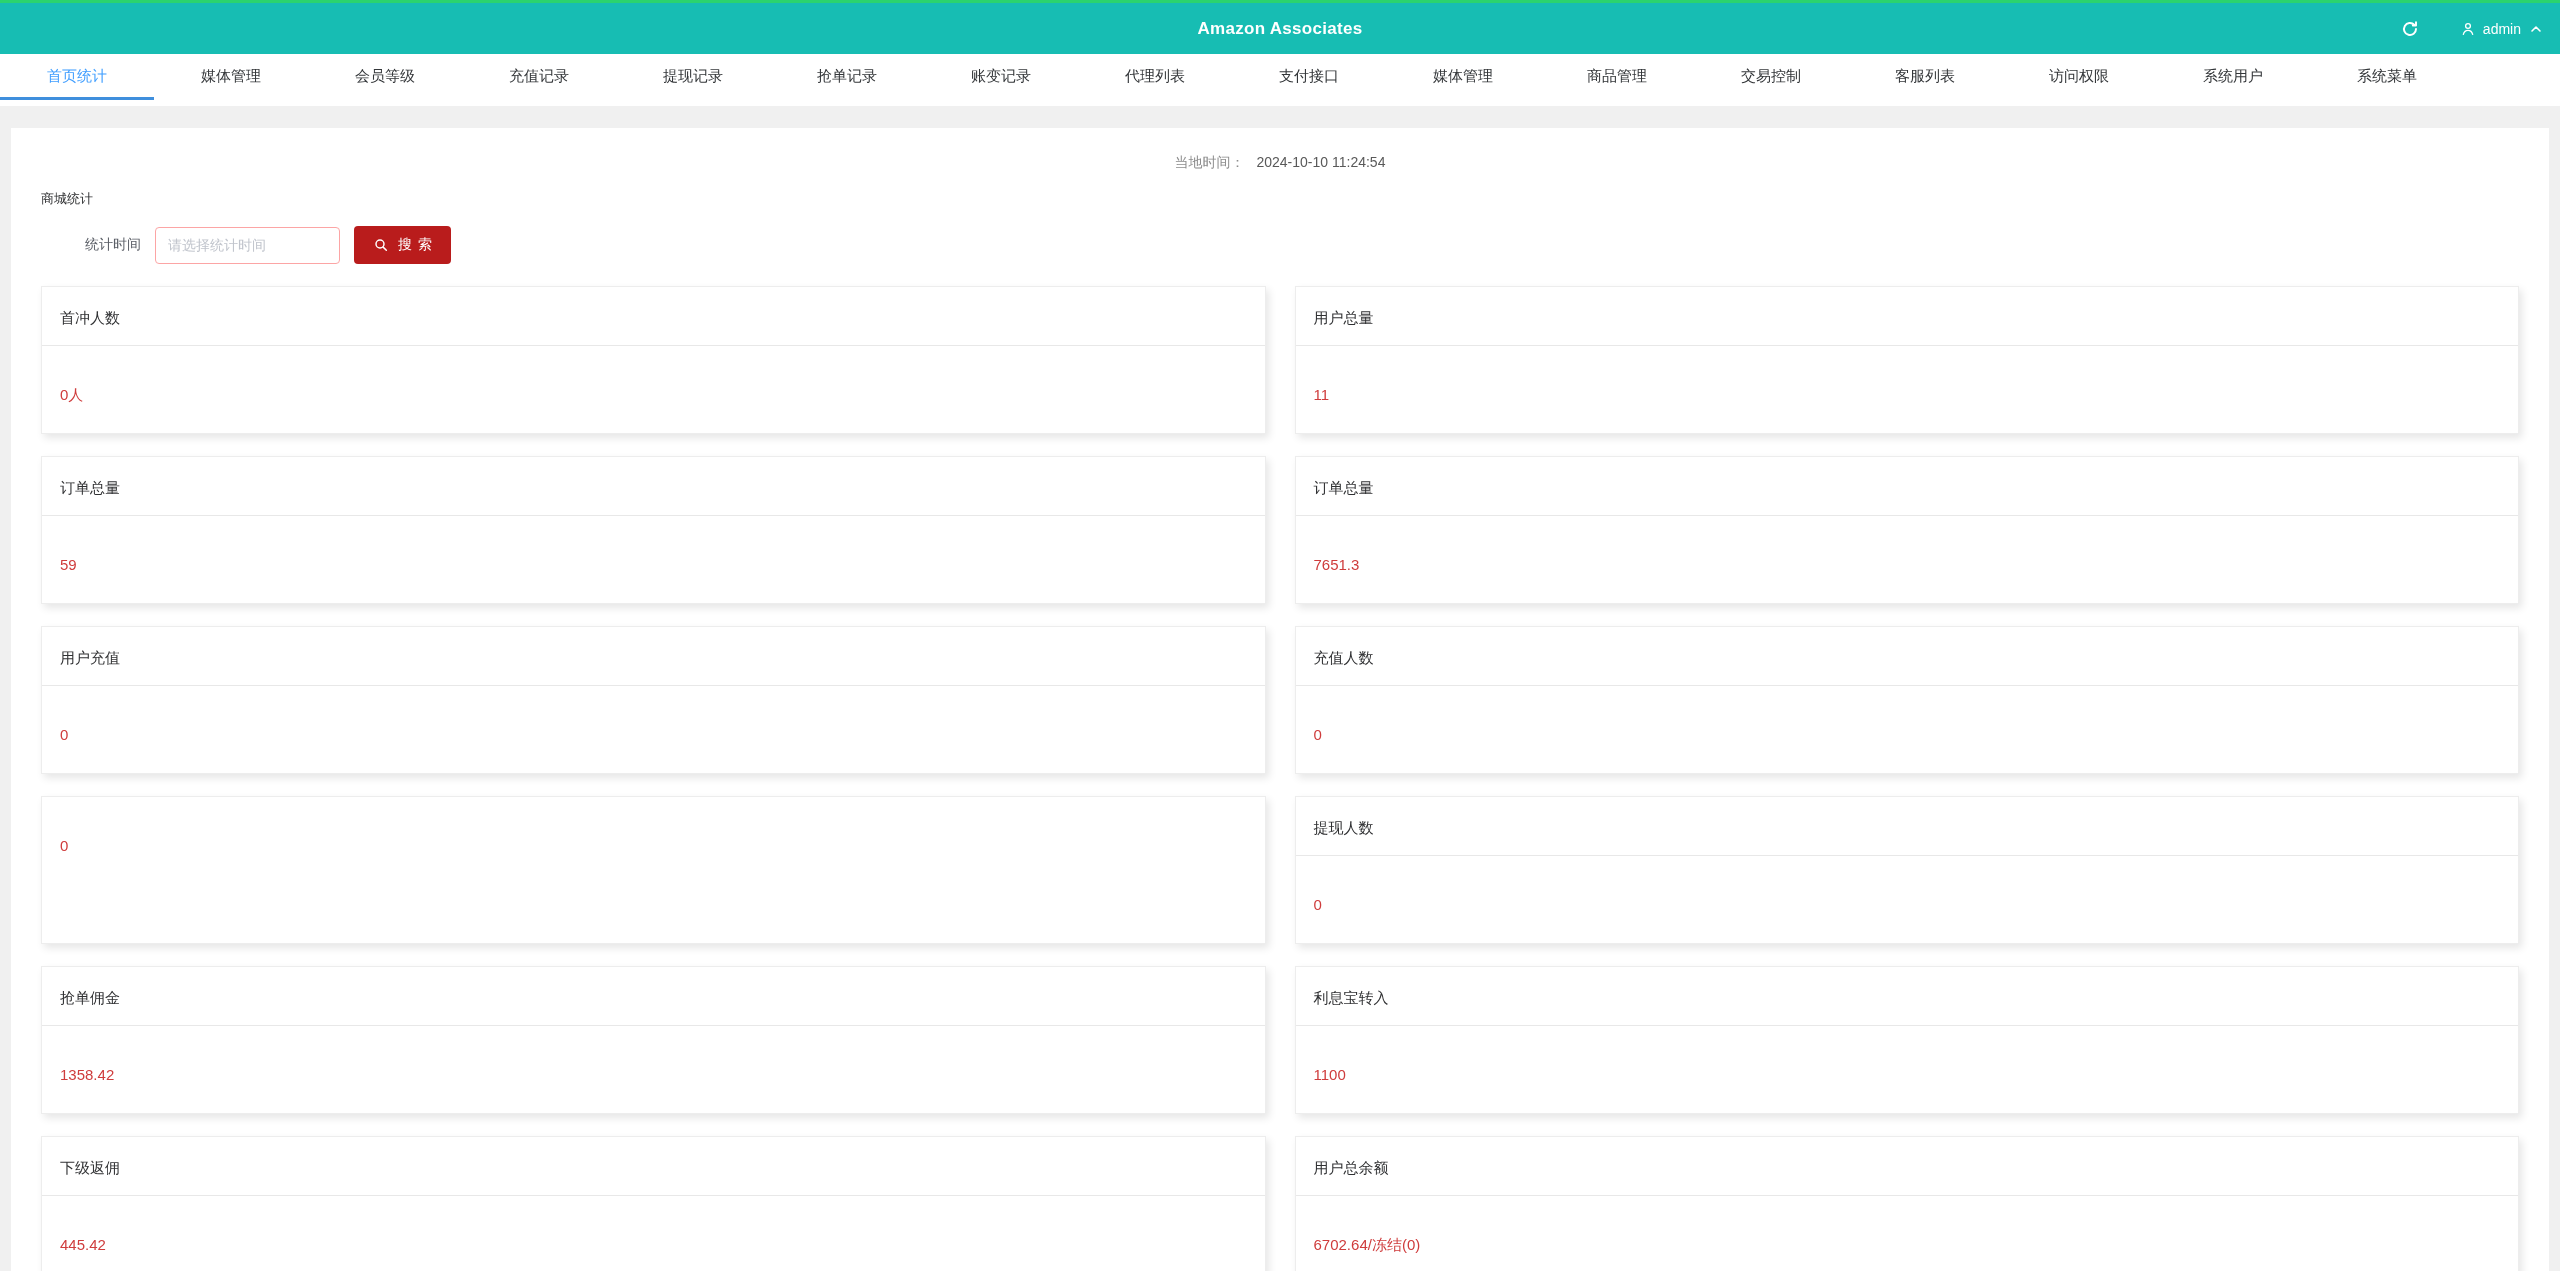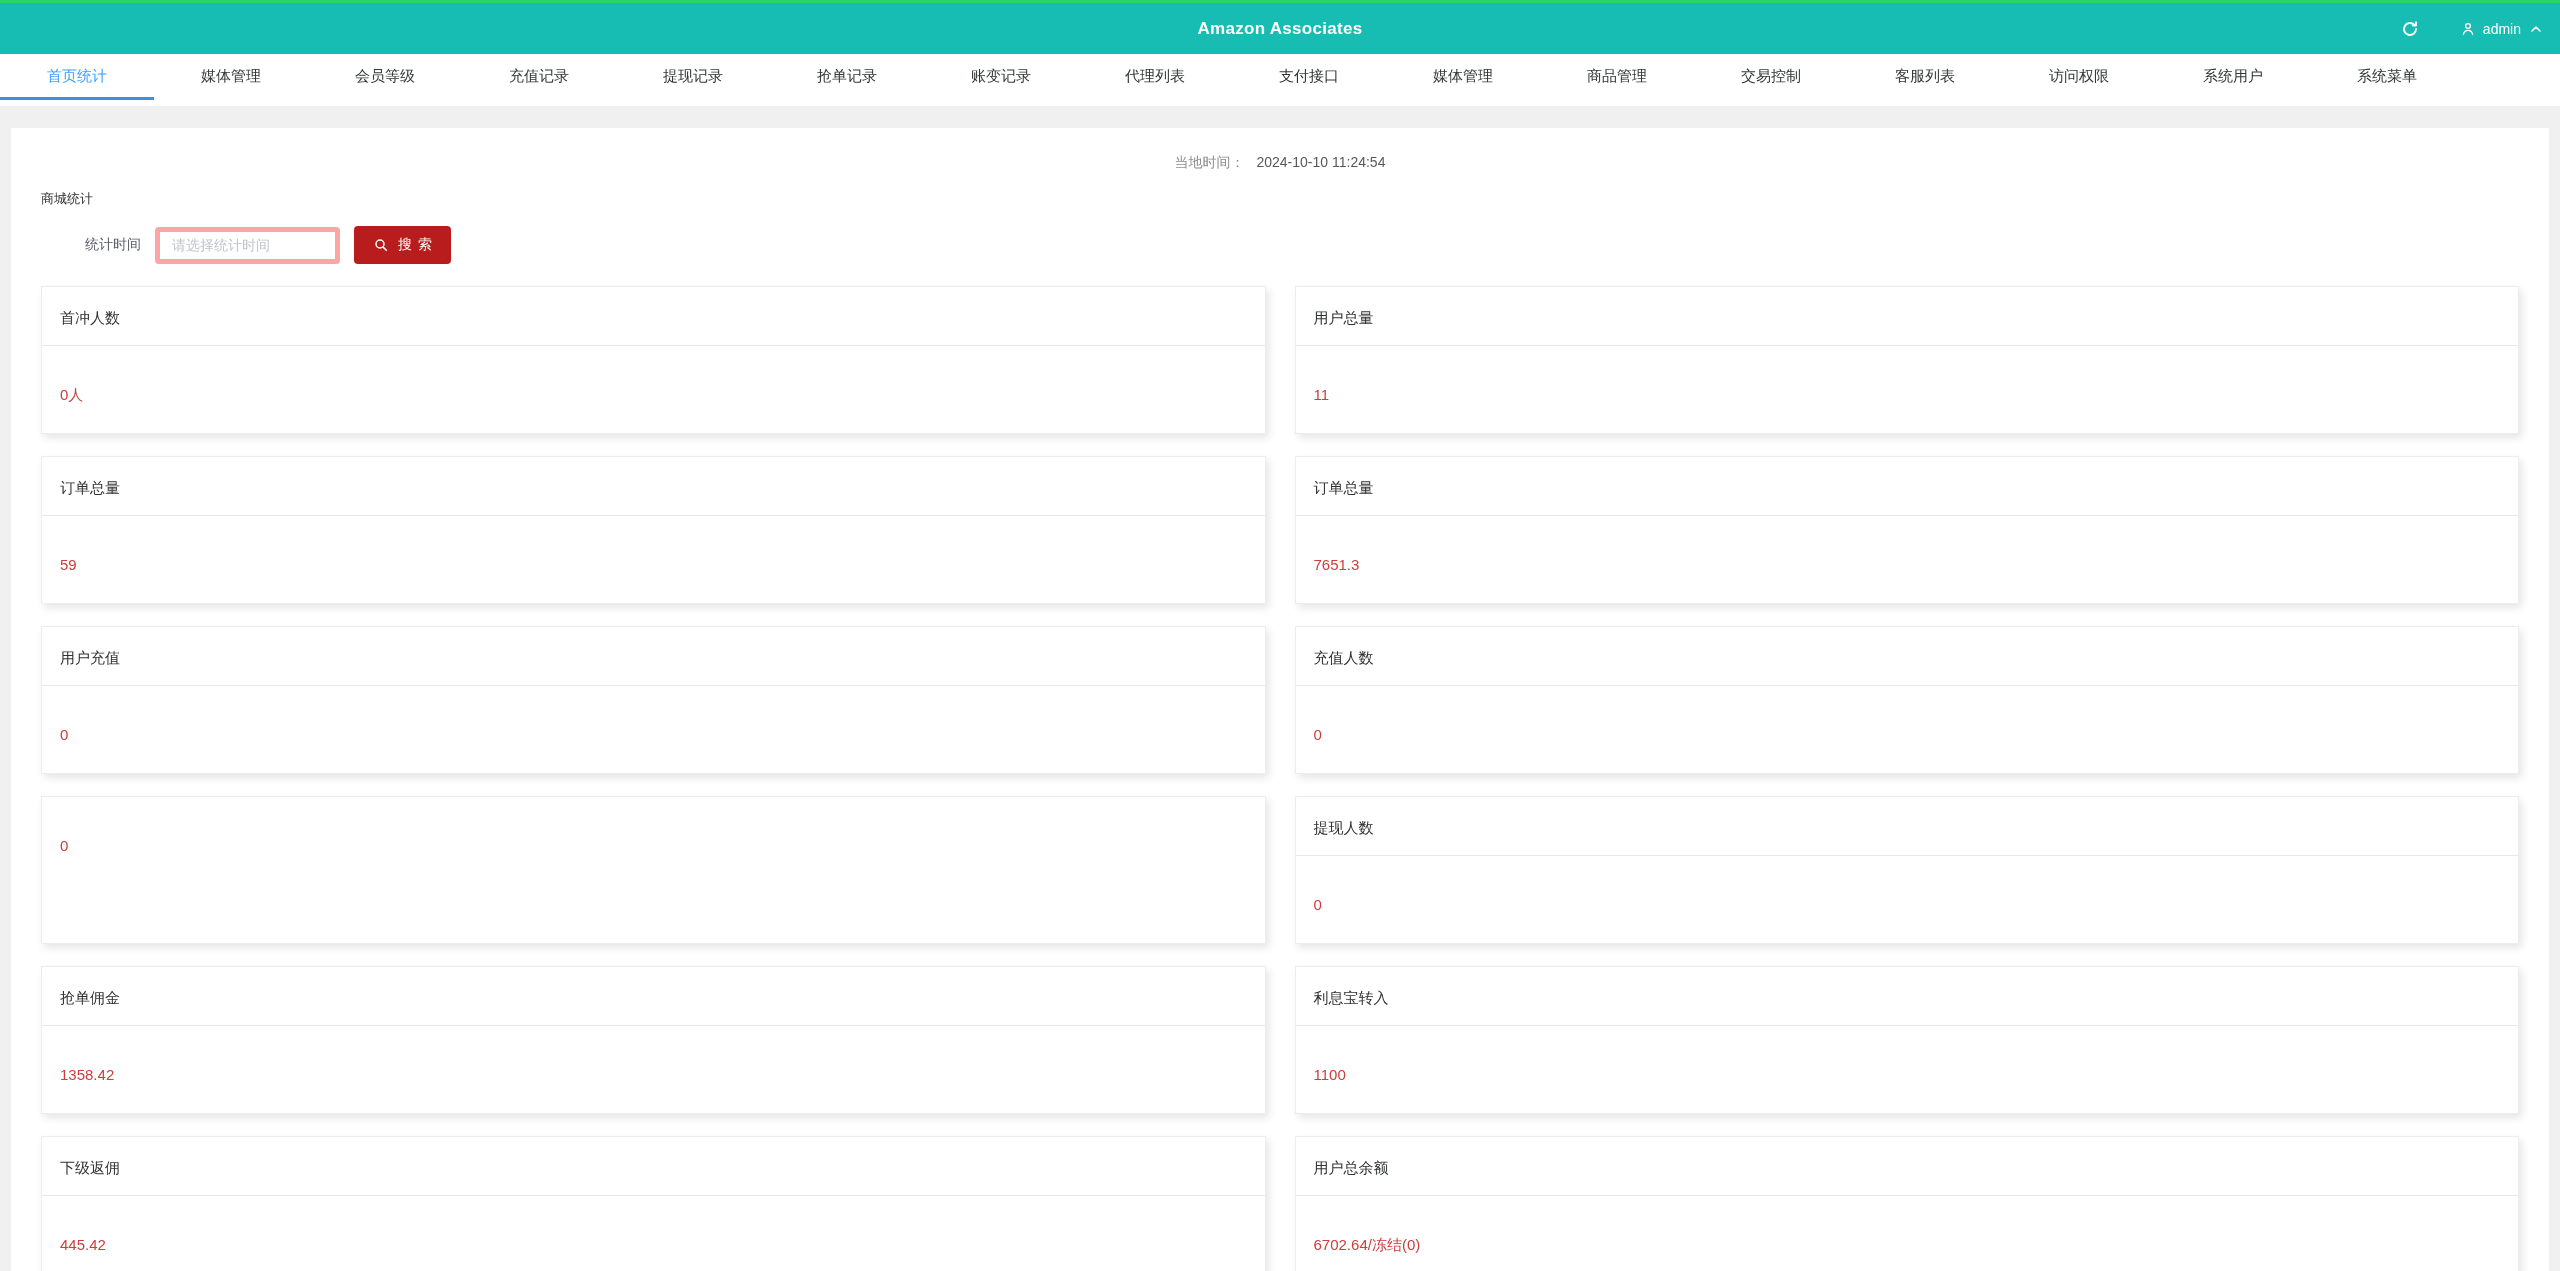--- a/index.html
+++ b/index.html
@@ -28,21 +28,21 @@
   .content { padding:22px 11px 0; }
   .panel { background:#ffffff; min-height:660px; padding:16px 18px 26px; }
 
   .time-row { text-align:center; font-size:14px; color:#8c8c8c; padding:10px 0 2px; }
   .time-value { color:#595959; margin-left:8px; }
 
   .section-title { font-size:13px; color:#303133; margin:16px 0 0 12px; }
 
   .filter-row { display:flex; align-items:center; margin:18px 0 0 56px; }
   .filter-label { font-size:14px; color:#5a5e66; margin-right:14px; }
-  .filter-input { width:185px; height:37px; border:5px solid #fca5a5; border-radius:4px; padding:0 12px; font-size:14px; color:#606266; outline:none; background:#fff; }
+  .filter-input { width:185px; height:37px; border:1px solid #fca5a5; border-radius:4px; padding:0 12px; font-size:14px; color:#606266; outline:none; background:#fff; }
   .filter-input::placeholder { color:#c0c4cc; }
   .search-btn { margin-left:14px; height:38px; padding:0 19px; background:#b91c1c; color:#ffffff; border:none; border-radius:4px; font-size:14px; display:flex; align-items:center; gap:9px; cursor:pointer; }
   .search-btn svg { width:16px; height:16px; }
   .search-btn span { letter-spacing:6px; margin-right:-6px; }
 
   
   .cards { display:grid; grid-template-columns:repeat(2,1fr); column-gap:29px; row-gap:22px; margin:22px 12px 0; }
   .card { background:#ffffff; height:148px; border:1px solid #ededed; box-shadow:3px 4px 8px rgba(0,0,0,.10); }
   .card-title { font-size:15px; color:#303133; padding:22px 18px 17px; border-bottom:1px solid #e8e8e8; }
   .card-value { font-size:15px; color:#cf3c3c; padding:40px 18px 0; }

